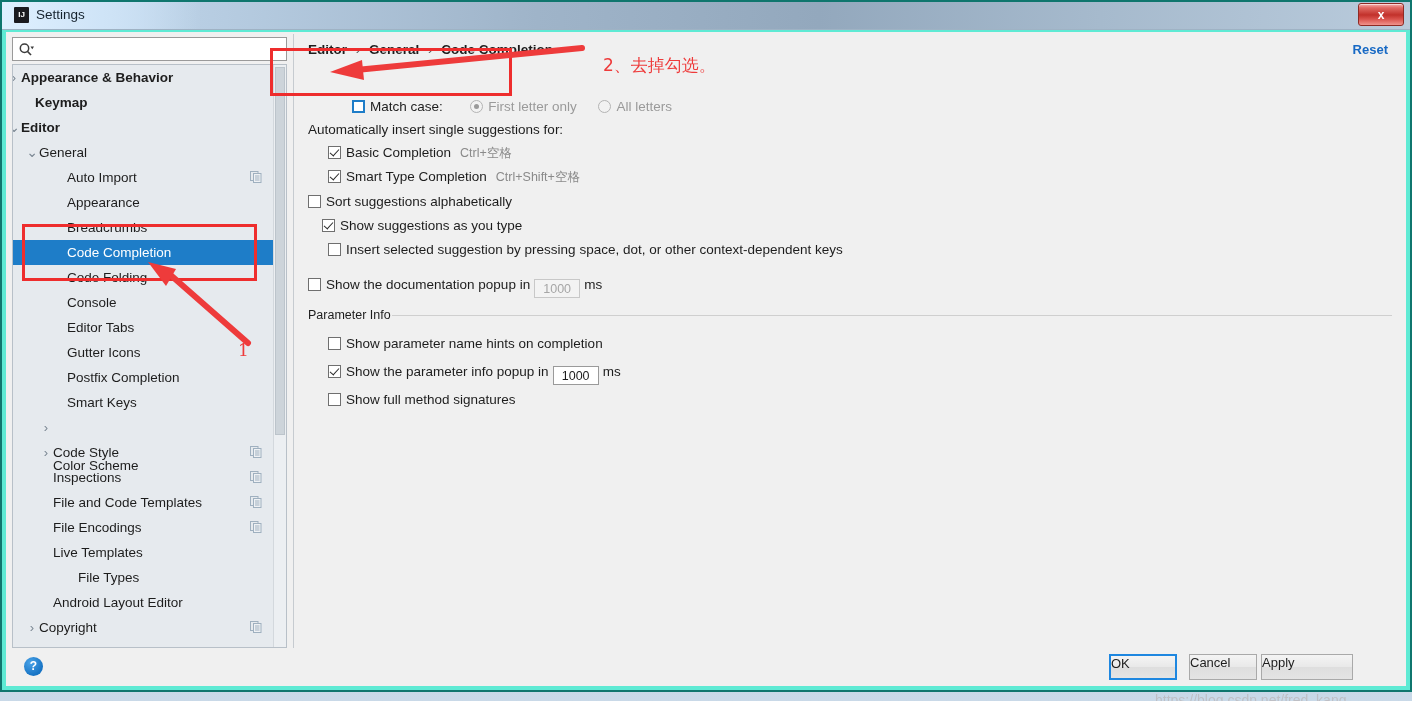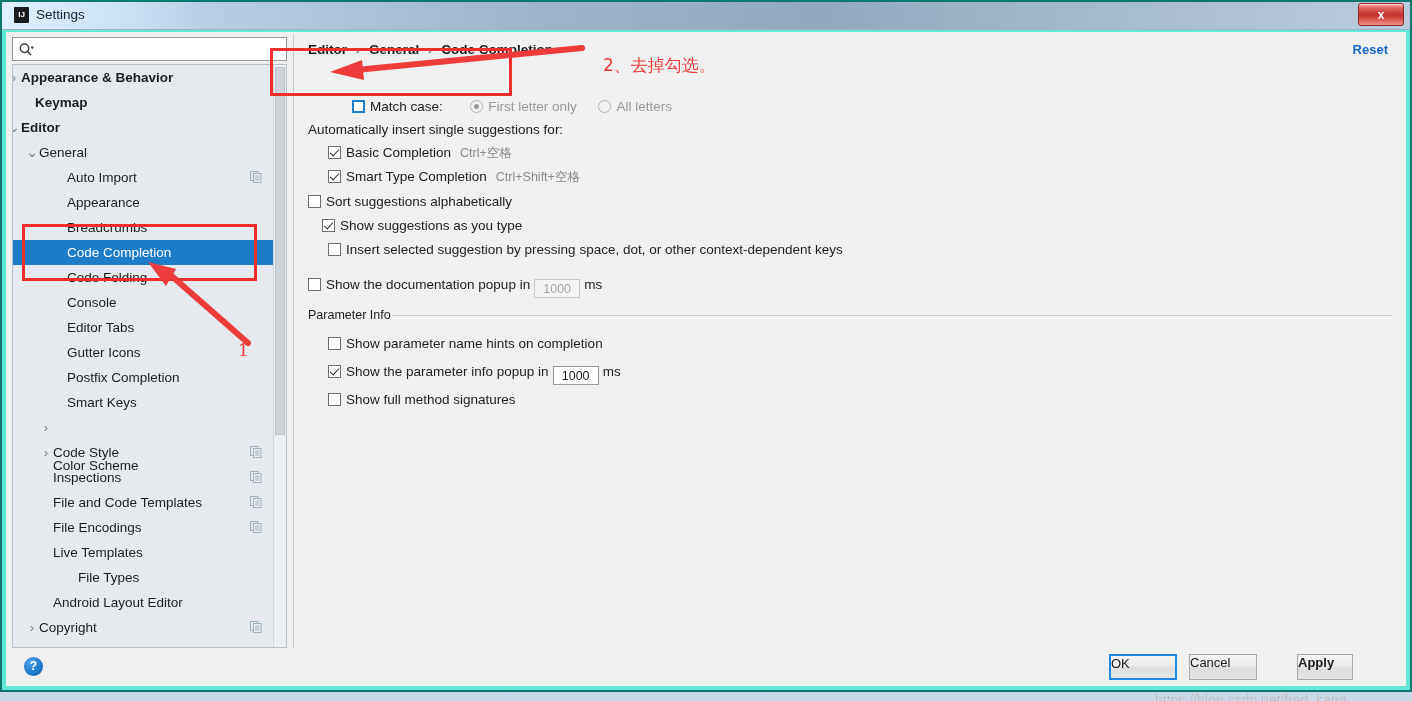--- a/index.html
+++ b/index.html
@@ -153,21 +153,21 @@
   .btn{
     position:absolute;top:6px;height:26px;width:68px;
     background:linear-gradient(180deg,#f4f4f4 0%, #e9e9e9 48%, #dedede 52%, #e4e4e4 100%);
     border:1px solid #a9a9a9;box-sizing:border-box;
     font-family:"Liberation Sans",sans-serif;font-size:13px;color:#1d1d1d;
     cursor:pointer;
   }
   .btn.default{border:2px solid #1e87e0;}
   #btn-ok{right:229px;}
   #btn-cancel{right:149px;}
-  #btn-apply{right:53px;width:56px;font-weight:bold;}
+  #btn-apply{right:53px;width:92px;}
   
   .anno{position:absolute;pointer-events:none;}
   .redbox{position:absolute;border:3px solid #ee2d2d;box-sizing:border-box;}
   .redtext{position:absolute;color:#ee3b3b;font-size:17px;
     font-family:"DejaVu Sans",sans-serif;white-space:nowrap;}
   .rednum{position:absolute;color:#ee3b3b;font-size:17px;
     font-family:"DejaVu Serif",serif;}
   .watermark{
     position:absolute;left:1155px;top:676px;font-size:14px;color:#b8b0b0;
     opacity:.62;white-space:nowrap;font-family:"Liberation Sans",sans-serif;margin-top:16px;

